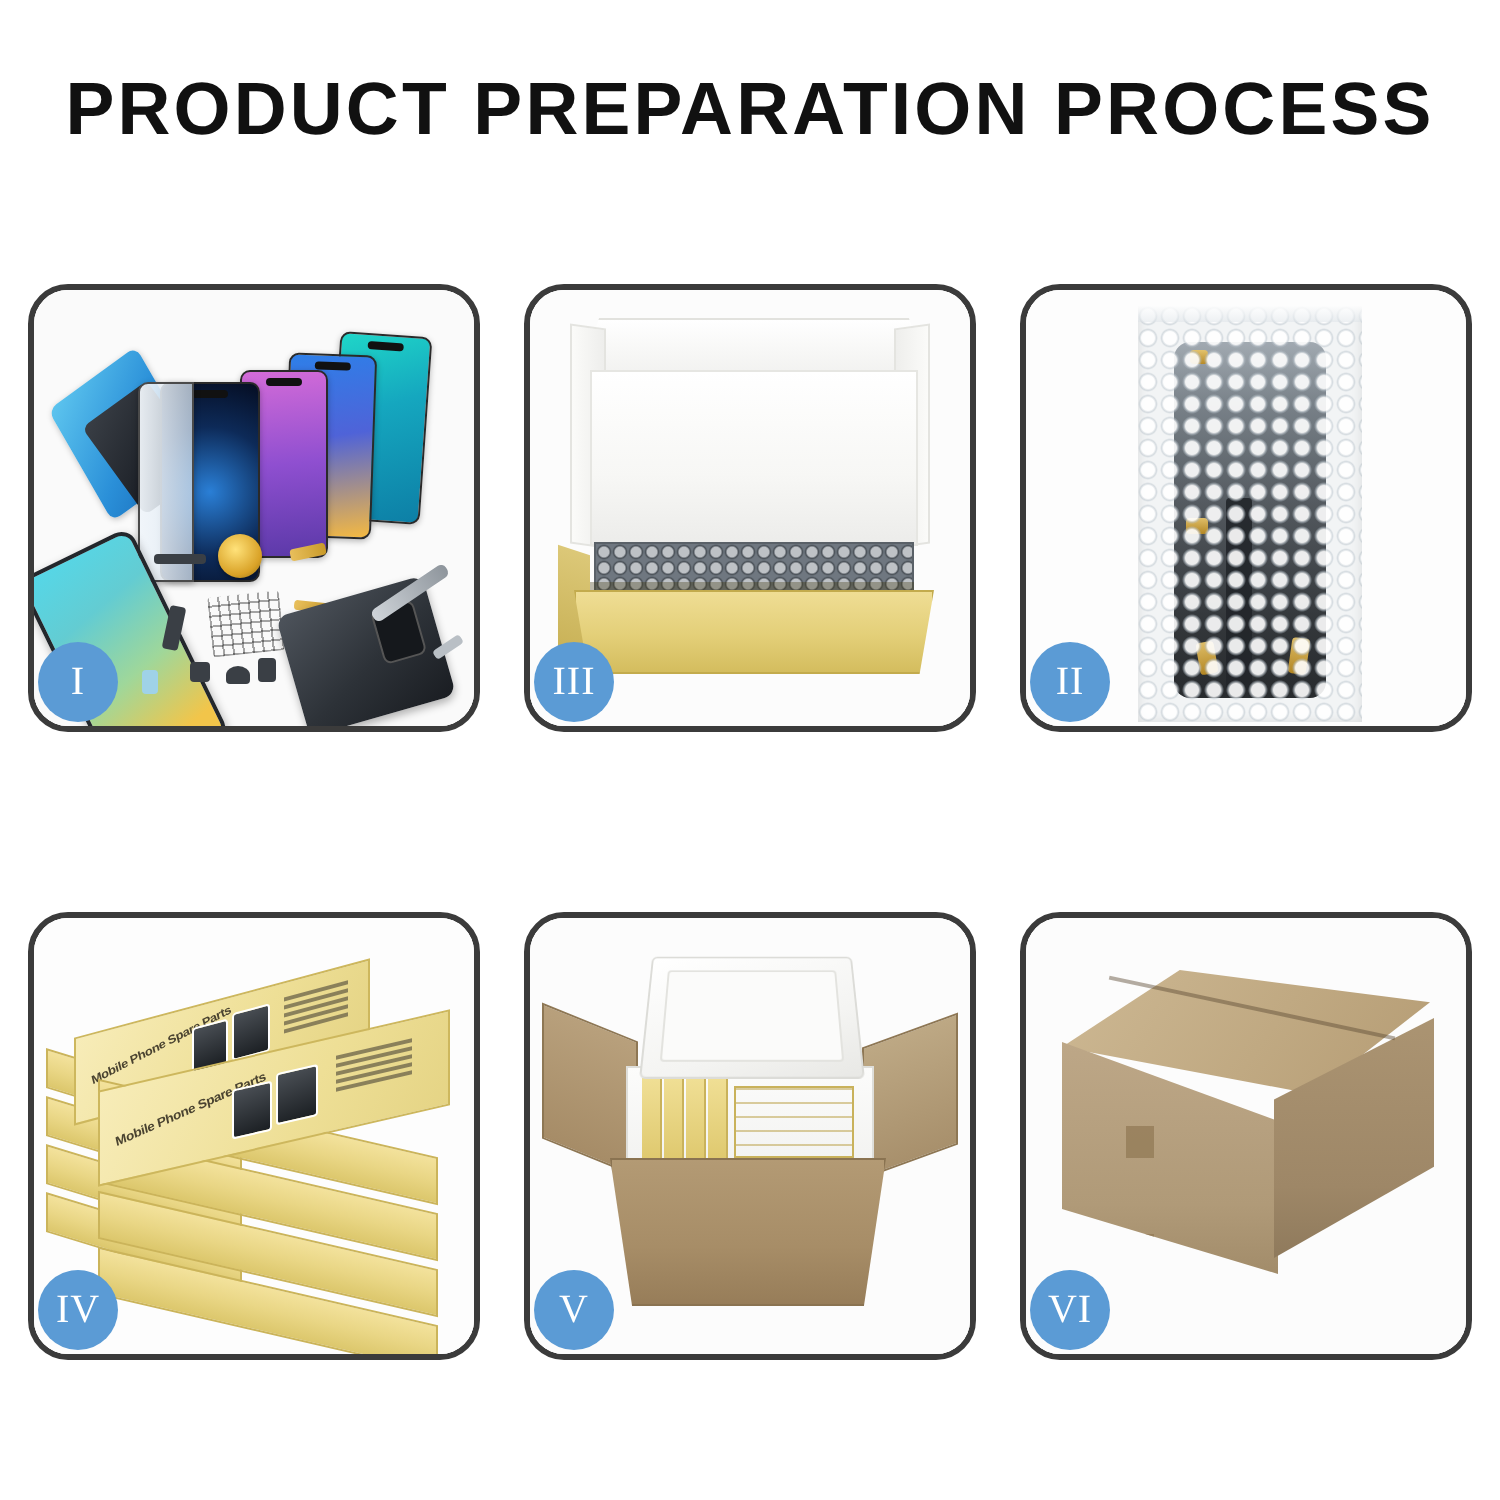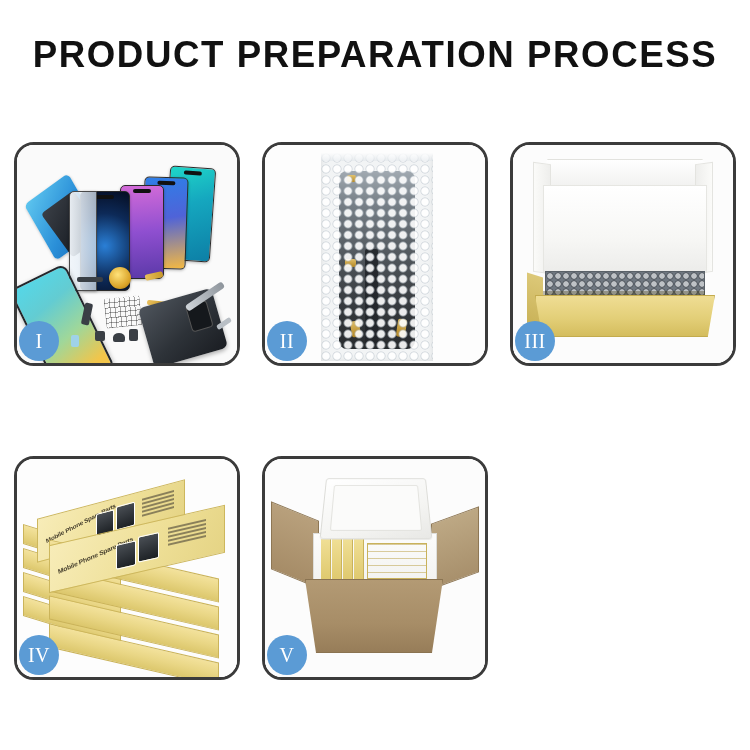--- a/index.html
+++ b/index.html
@@ -398,50 +398,50 @@
 
           <div class="tool"></div>
           <div class="toolTip"></div>
         </div>
       </div>
       <div class="badge">I</div>
     </div>
 
     <div class="panel">
       <div class="panel-clip">
+        <div class="sceneIII">
+          <div class="boxLidBack"></div>
+          <div class="boxFlapL"></div>
+          <div class="boxFlapR"></div>
+          <div class="foamSheet"></div>
+          <div class="bubbleInBox"></div>
+          <div class="boxInnerShadow"></div>
+          <div class="boxSideIII"></div>
+          <div class="boxFrontIII"></div>
+        </div>
+      </div>
+      <div class="badge">III</div>
+    </div>
+
+    <div class="panel">
+      <div class="panel-clip">
         <div class="sceneII">
           <div class="bubbleBag">
             <div class="screenInBag"></div>
             <div class="flexTail"></div>
             <div class="goldTab" style="left:26px; top:22px; width:9px; height:7px;"></div>
             <div class="goldTab" style="left:24px; top:106px; width:11px; height:8px;"></div>
             <div class="goldTab" style="left:30px; top:168px; width:9px; height:16px; transform:rotate(-10deg);"></div>
             <div class="goldTab" style="left:76px; top:166px; width:9px; height:18px; transform:rotate(8deg);"></div>
             <div class="bubbleTex"></div>
             <div class="bagSeal"></div>
           </div>
         </div>
       </div>
       <div class="badge">II</div>
-    </div>
-
-    <div class="panel">
-      <div class="panel-clip">
-        <div class="sceneIII">
-          <div class="boxLidBack"></div>
-          <div class="boxFlapL"></div>
-          <div class="boxFlapR"></div>
-          <div class="foamSheet"></div>
-          <div class="bubbleInBox"></div>
-          <div class="boxInnerShadow"></div>
-          <div class="boxSideIII"></div>
-          <div class="boxFrontIII"></div>
-        </div>
-      </div>
-      <div class="badge">III</div>
     </div>
 
     <div class="panel">
       <div class="panel-clip">
         <div class="sceneIV">
           <div class="stack">
 
             <div class="sbox" style="left:0px;  top:58px;  width:96px; height:18px; transform:skewY(17deg);"></div>
             <div class="sbox" style="left:0px;  top:82px;  width:96px; height:18px; transform:skewY(17deg);"></div>
             <div class="sbox" style="left:0px;  top:106px; width:96px; height:18px; transform:skewY(17deg);"></div>
@@ -499,15 +499,29 @@
           </div>
           <div class="cartonBodyV"></div>
           <div class="foamLidV">
             <div class="foamLidInner"></div>
           </div>
         </div>
       </div>
       <div class="badge">V</div>
     </div>
 
+    <div class="panel">
+      <div class="panel-clip">
+        <div class="sceneVI">
+          <div class="cartTop"></div>
+          <div class="cartLeft">
+            <div class="tape" style="left:32px; top:42px; width:14px; height:16px;"></div>
+            <div class="tape" style="left:32px; top:96px; width:14px; height:16px;"></div>
+          </div>
+          <div class="cartRight"></div>
+          <div class="cartSeam"></div>
+        </div>
+      </div>
+      <div class="badge">VI</div>
+    </div>
 
   </div>
 </div>
 
 </body></html>

